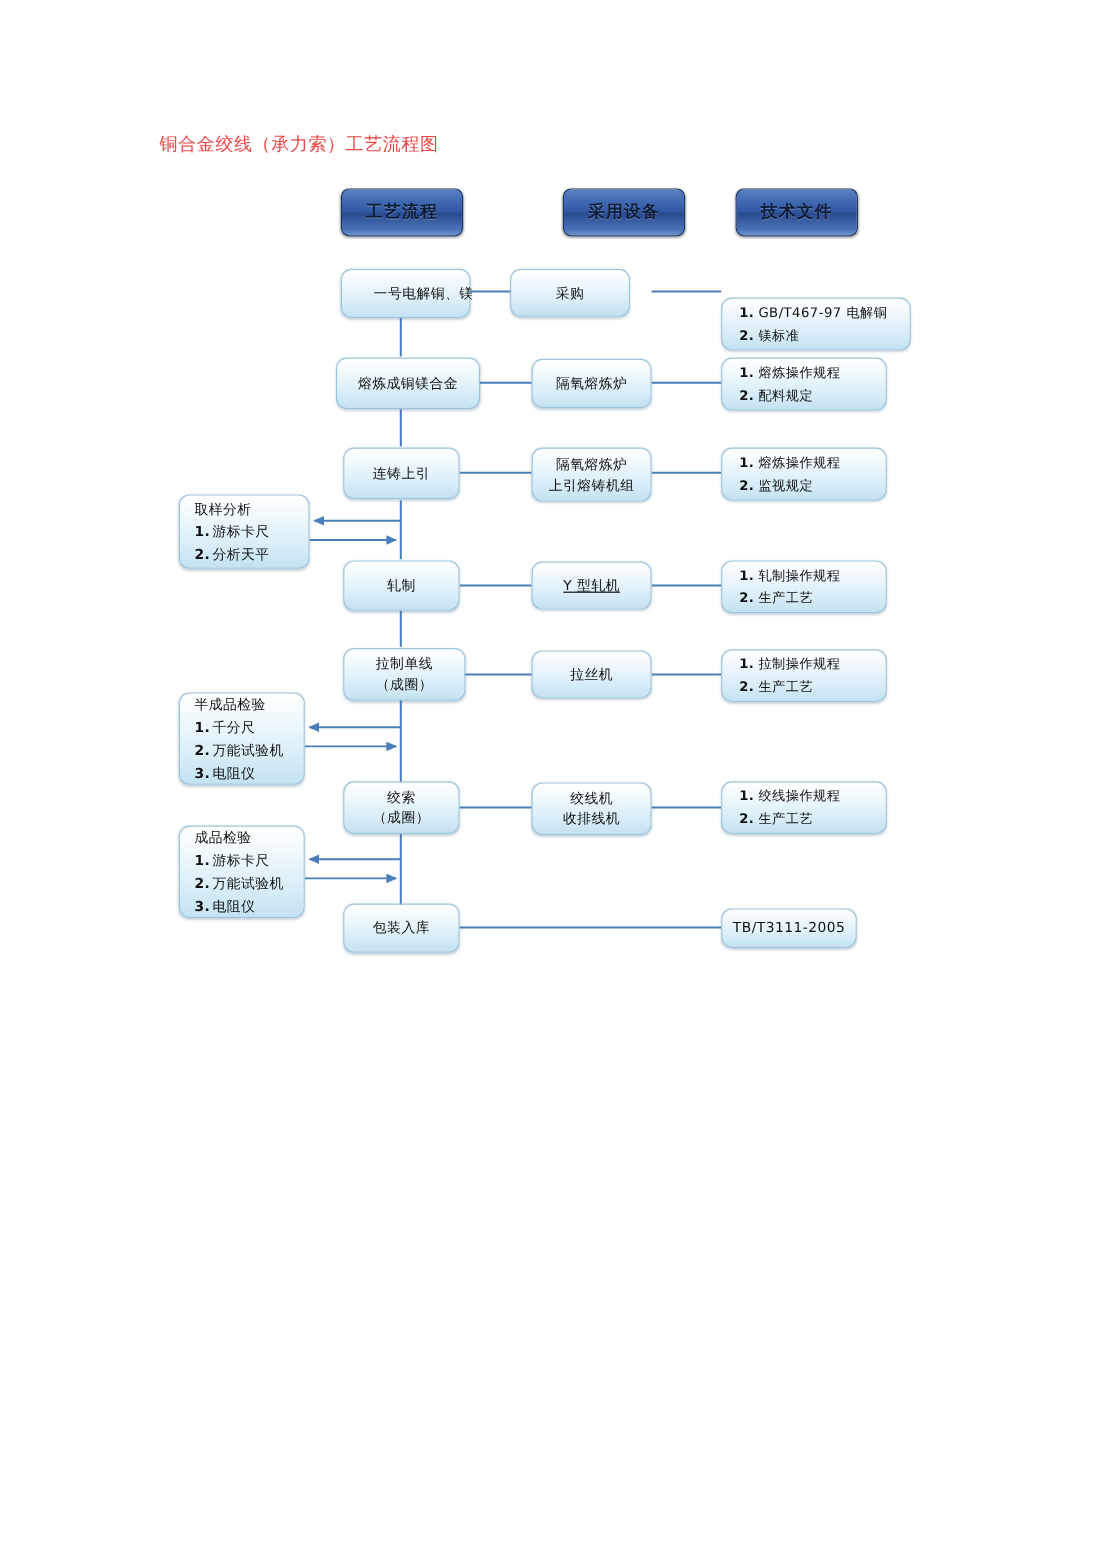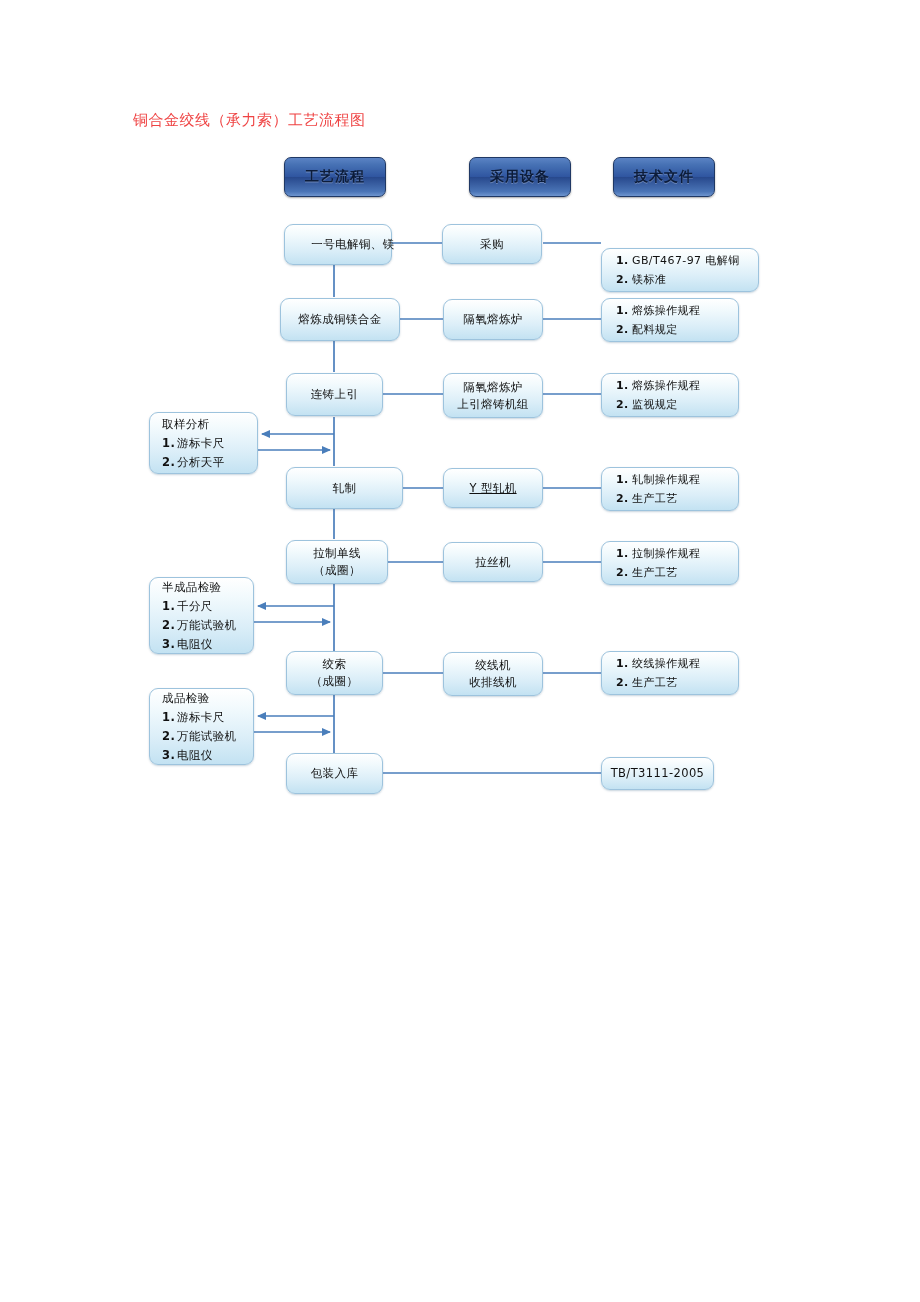--- a/index.html
+++ b/index.html
@@ -189,36 +189,36 @@
 
 <div class="node plain" style="left:284px; top:224px; width:108px; height:41px;padding-left:30px;">
   <span class="line">一号电解铜、镁</span>
 </div>
 <div class="node plain" style="left:280px; top:298px; width:120px; height:43px;">
   <span class="line">熔炼成铜镁合金</span>
 </div>
 <div class="node plain" style="left:286px; top:373px; width:97px; height:43px;">
   <span class="line">连铸上引</span>
 </div>
-<div class="node plain" style="left:286px; top:467px; width:117px; height:42px;">
+<div class="node plain" style="left:286px; top:467px; width:97px; height:42px;">
   <span class="line">轧制</span>
 </div>
 <div class="node plain" style="left:286px; top:540px; width:102px; height:44px;align-items:center;">
   <span class="line">拉制单线</span>
   <span class="line">（成圈）</span>
 </div>
 <div class="node plain" style="left:286px; top:651px; width:97px; height:44px;">
   <span class="line">绞索</span>
   <span class="line">（成圈）</span>
 </div>
 <div class="node plain" style="left:286px; top:753px; width:97px; height:41px;">
   <span class="line">包装入库</span>
 </div>
 
-<div class="node plain" style="left:442px; top:224px; width:100px; height:40px;">
+<div class="node plain" style="left:425px; top:224px; width:100px; height:40px;">
   <span class="line">采购</span>
 </div>
 <div class="node plain" style="left:443px; top:299px; width:100px; height:41px;">
   <span class="line">隔氧熔炼炉</span>
 </div>
 <div class="node plain" style="left:443px; top:373px; width:100px; height:45px;">
   <span class="line">隔氧熔炼炉</span>
   <span class="line">上引熔铸机组</span>
 </div>
 <div class="node plain" style="left:443px; top:468px; width:100px; height:40px;text-decoration:underline;">

